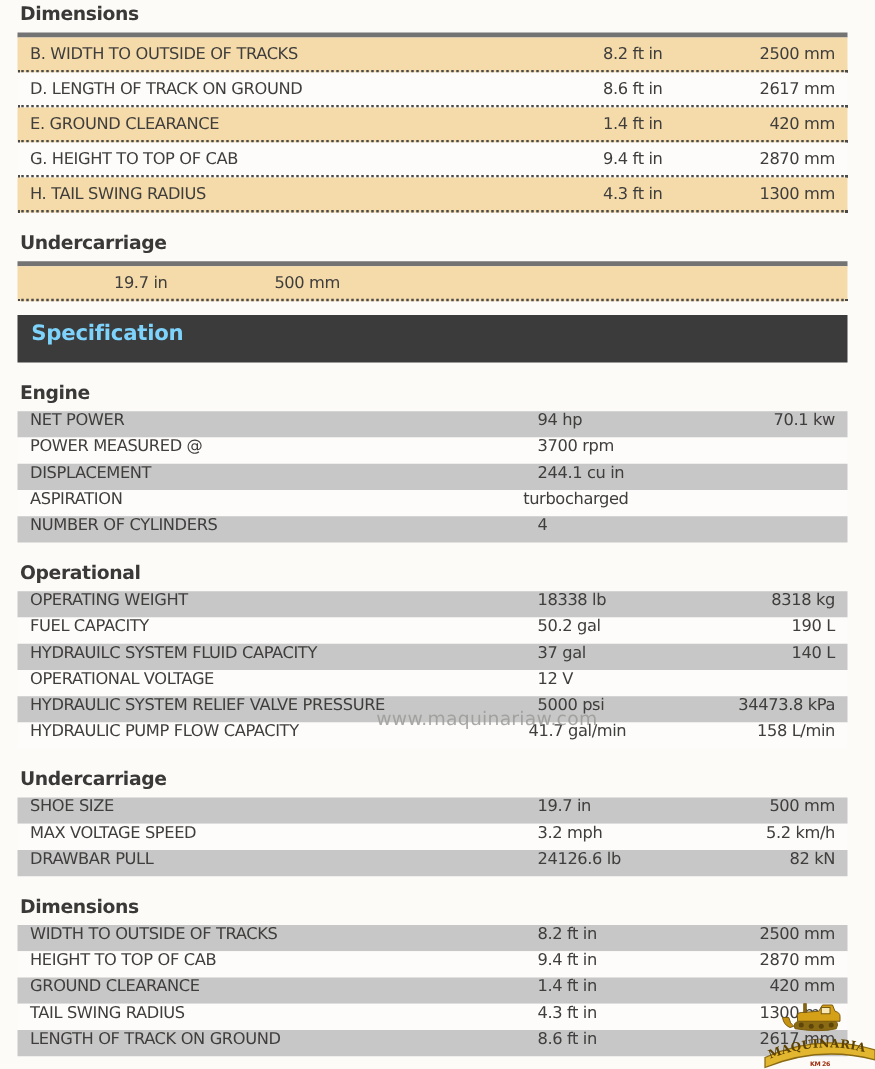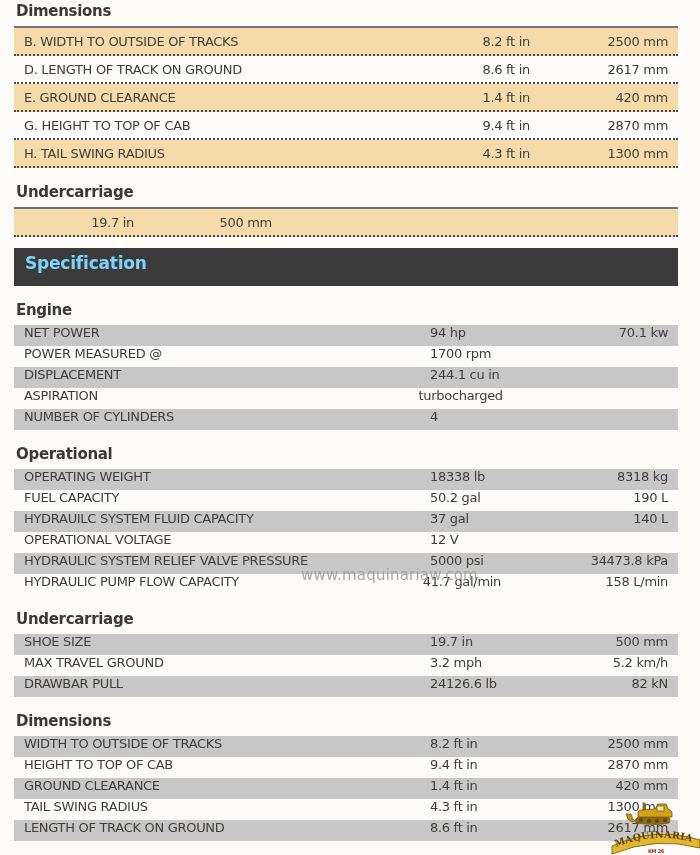--- a/index.html
+++ b/index.html
@@ -22,21 +22,21 @@
     font-size:15px;
     font-weight:bold;
     color:#3a3938;
     margin:0 0 6px 2px;
     padding-top:2px;
     line-height:18px;
   }
   .gap-top{ margin-top:13px; }
   
   .tan-table{
-    border-top:2px solid #737373;
+    border-top:4px solid #737373;
   }
   .tan-row{
     display:flex;
     align-items:center;
     height:26px;
     border-bottom:2px dotted #4a4a4a;
     font-size:13px;
   }
   .tan-row.alt-a{ background:#f5dbaa; }
   .tan-row.alt-b{ background:#fdfcfa; }
@@ -161,21 +161,21 @@
   <div id="spec-sections">
       <div class="sec-heading gap-top">Engine</div>
       <div>
         <div class="spec-row alt-a">
           <div class="cell-label">NET POWER</div>
           <div class="cell-v1">94 hp</div>
           <div class="cell-v2">70.1 kw</div>
         </div>
         <div class="spec-row alt-b">
           <div class="cell-label">POWER MEASURED @</div>
-          <div class="cell-v1">1700 rpm</div>
+          <div class="cell-v1">3700 rpm</div>
           <div class="cell-v2"></div>
         </div>
         <div class="spec-row alt-a">
           <div class="cell-label">DISPLACEMENT</div>
           <div class="cell-v1">244.1 cu in</div>
         </div>
         <div class="spec-row alt-b">
           <div class="cell-label">ASPIRATION</div>
           <div class="cell-v1">turbocharged</div>
           <div class="cell-v2"></div>
@@ -220,21 +220,21 @@
         </div>
       </div>
       <div class="sec-heading gap-top">Undercarriage</div>
       <div>
         <div class="spec-row alt-a">
           <div class="cell-label">SHOE SIZE</div>
           <div class="cell-v1">19.7 in</div>
           <div class="cell-v2">500 mm</div>
         </div>
         <div class="spec-row alt-b">
-          <div class="cell-label">MAX TRAVEL GROUND</div>
+          <div class="cell-label">MAX VOLTAGE SPEED</div>
           <div class="cell-v1">3.2 mph</div>
           <div class="cell-v2">5.2 km/h</div>
         </div>
         <div class="spec-row alt-a">
           <div class="cell-label">DRAWBAR PULL</div>
           <div class="cell-v1">24126.6 lb</div>
           <div class="cell-v2">82 kN</div>
         </div>
       </div>
       <div class="sec-heading gap-top">Dimensions</div>

